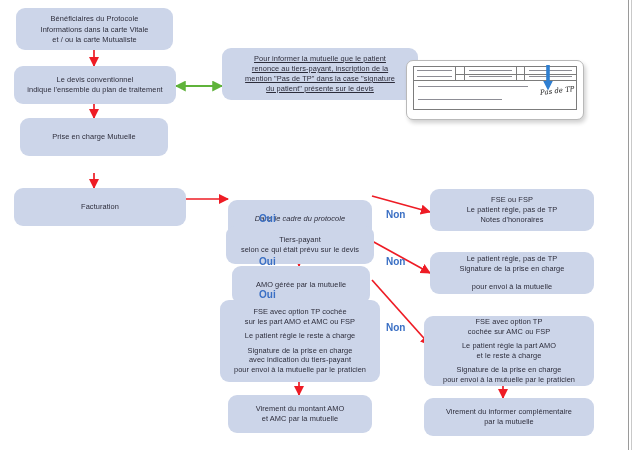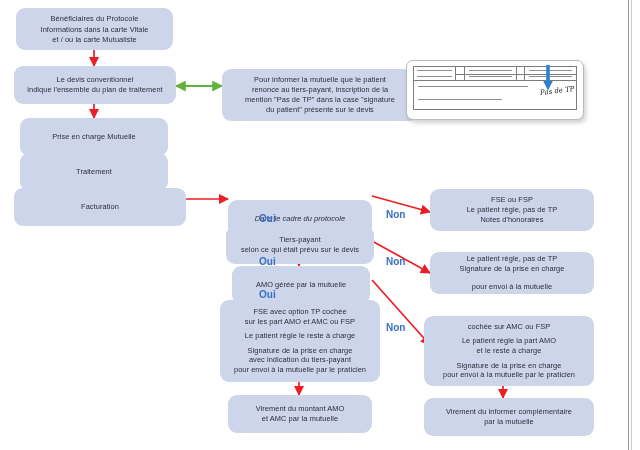--- a/index.html
+++ b/index.html
@@ -154,29 +154,26 @@
     <div>
       <p>Le devis conventionnel</p>
       <p style="margin-top:0;">indique l'ensemble du plan de traitement</p>
     </div>
   </div>
 
   <div class="node" style="left:20px;top:118px;width:148px;height:23px;">
     <p>Prise en charge Mutuelle</p>
   </div>
 
-  <div class="node" style="left:20px;top:153px;width:148px;height:20px;">
-    <p>Traitement</p>
-  </div>
 
   <div class="node" style="left:14px;top:188px;width:172px;height:22px;">
     <p>Facturation</p>
   </div>
 
-  <div class="node" style="left:222px;top:69px;width:196px;height:52px;">
+  <div class="node" style="left:222px;top:48px;width:196px;height:52px;text-decoration:underline;">
     <div>
       <p>Pour informer la mutuelle que le patient</p>
       <p style="margin-top:0;">renonce au tiers-payant, inscription de la</p>
       <p style="margin-top:0;">mention "Pas de TP" dans la case "signature</p>
       <p style="margin-top:0;">du patient" présente sur le devis</p>
     </div>
   </div>
 
   <div class="doc">
     <div class="tbl">
@@ -264,20 +261,21 @@
   <div class="node" style="left:430px;top:252px;width:164px;height:42px;">
     <div>
       <p>Le patient règle, pas de TP</p>
       <p style="margin-top:0;">Signature de la prise en charge</p>
       <p style="margin-top:8px;">pour envoi à la mutuelle</p>
     </div>
   </div>
 
   <div class="node" style="left:424px;top:316px;width:170px;height:70px;">
     <div>
+      <p>FSE avec option TP</p>
       <p style="margin-top:0;">cochée sur AMC ou FSP</p>
       <p>Le patient règle la part AMO</p>
       <p style="margin-top:0;">et le reste à charge</p>
       <p>Signature de la prise en charge</p>
       <p style="margin-top:0;">pour envoi à la mutuelle par le praticien</p>
     </div>
   </div>
 
   <div class="node" style="left:424px;top:398px;width:170px;height:28px;">
     <div>

